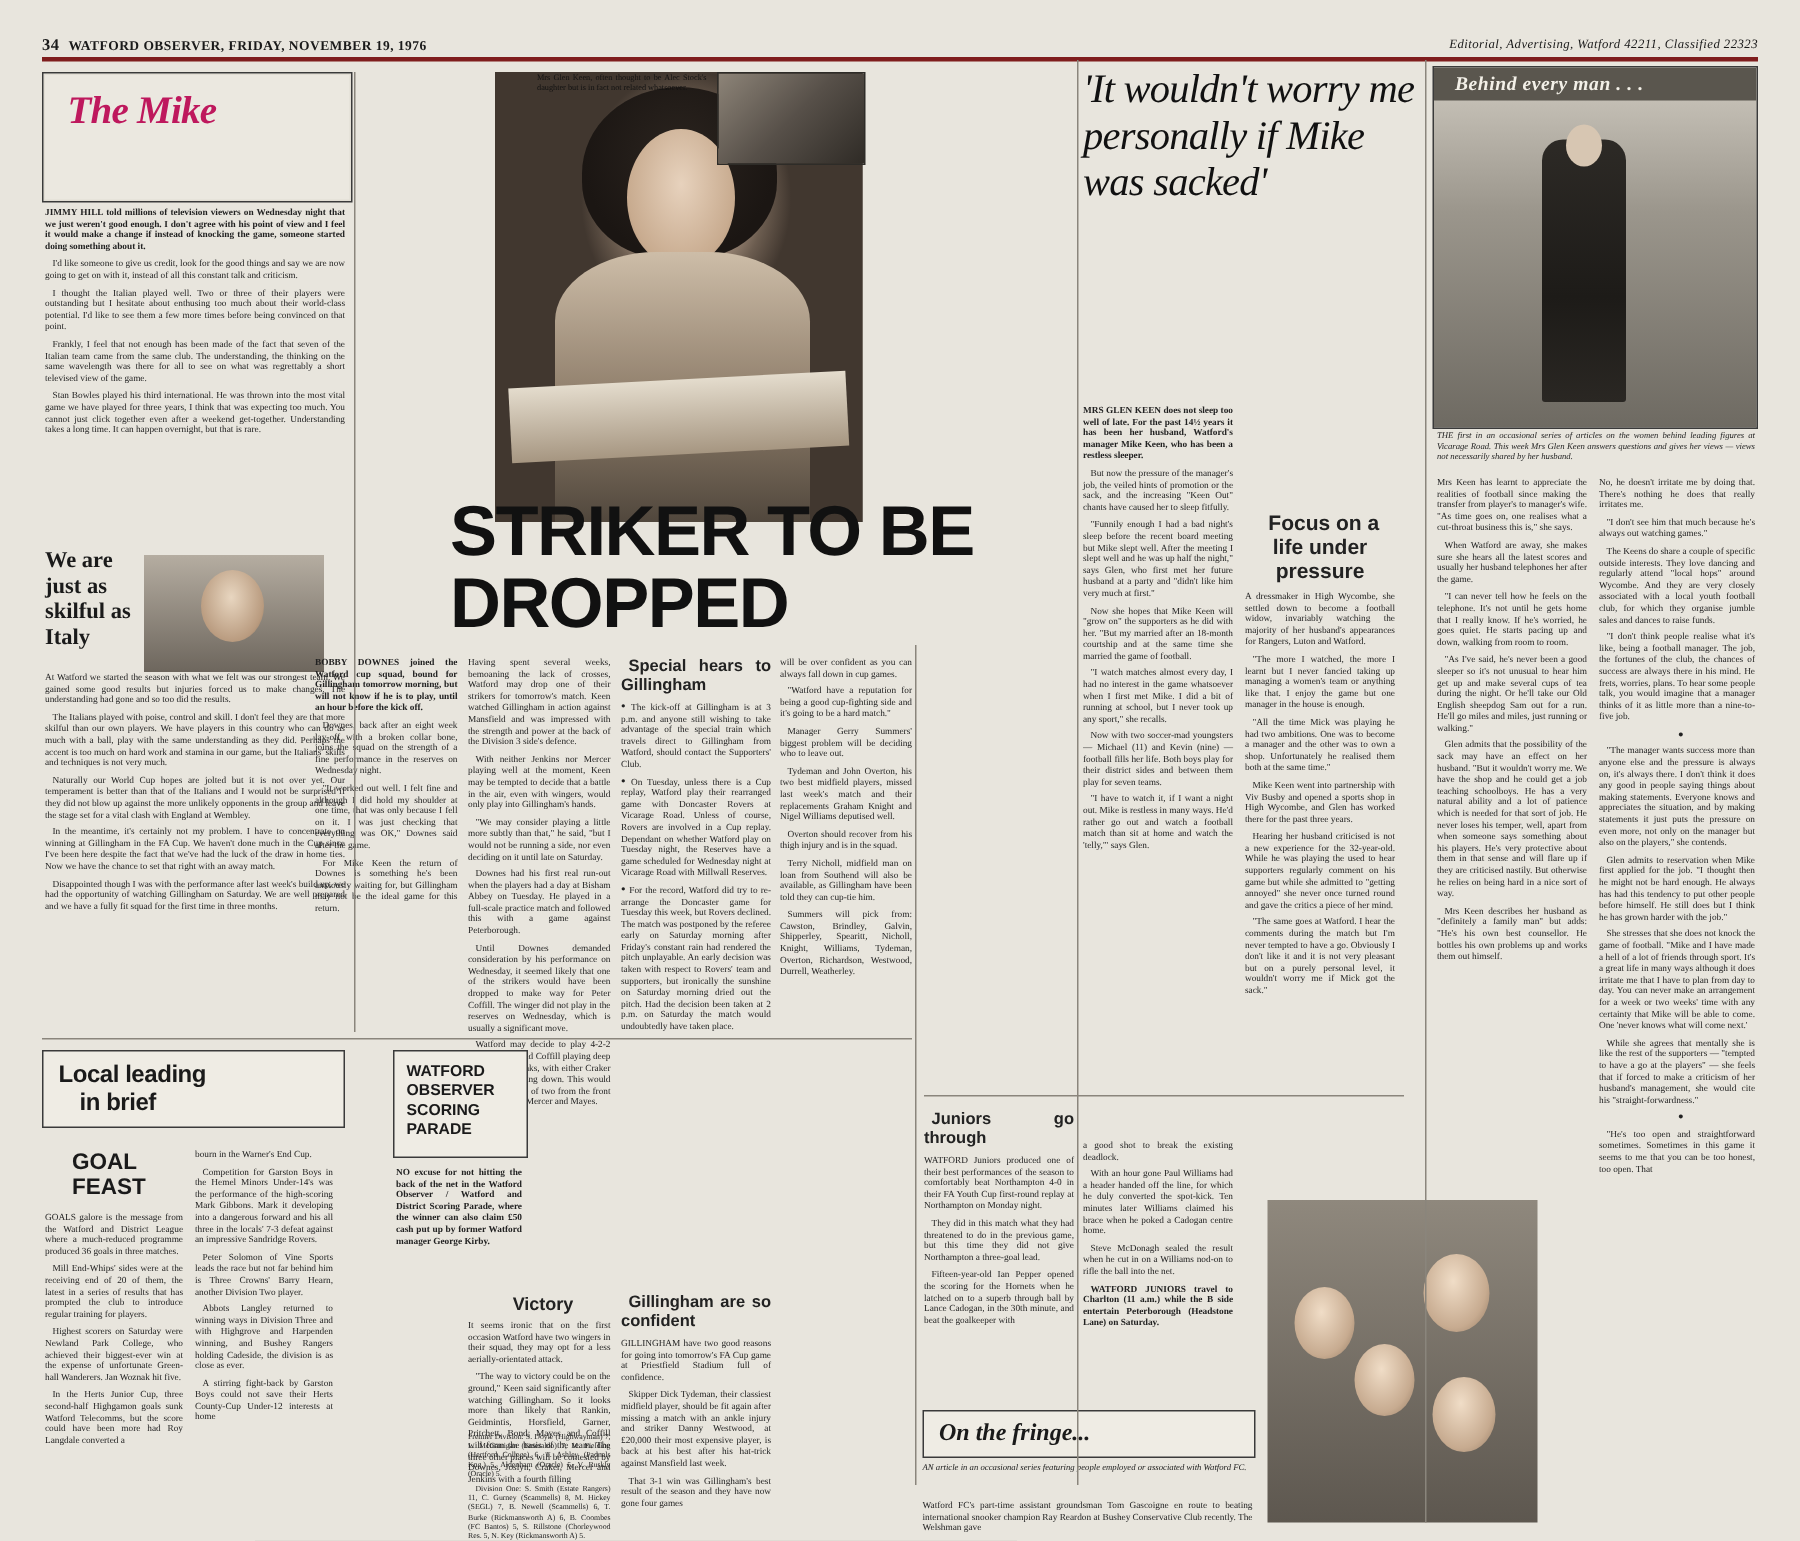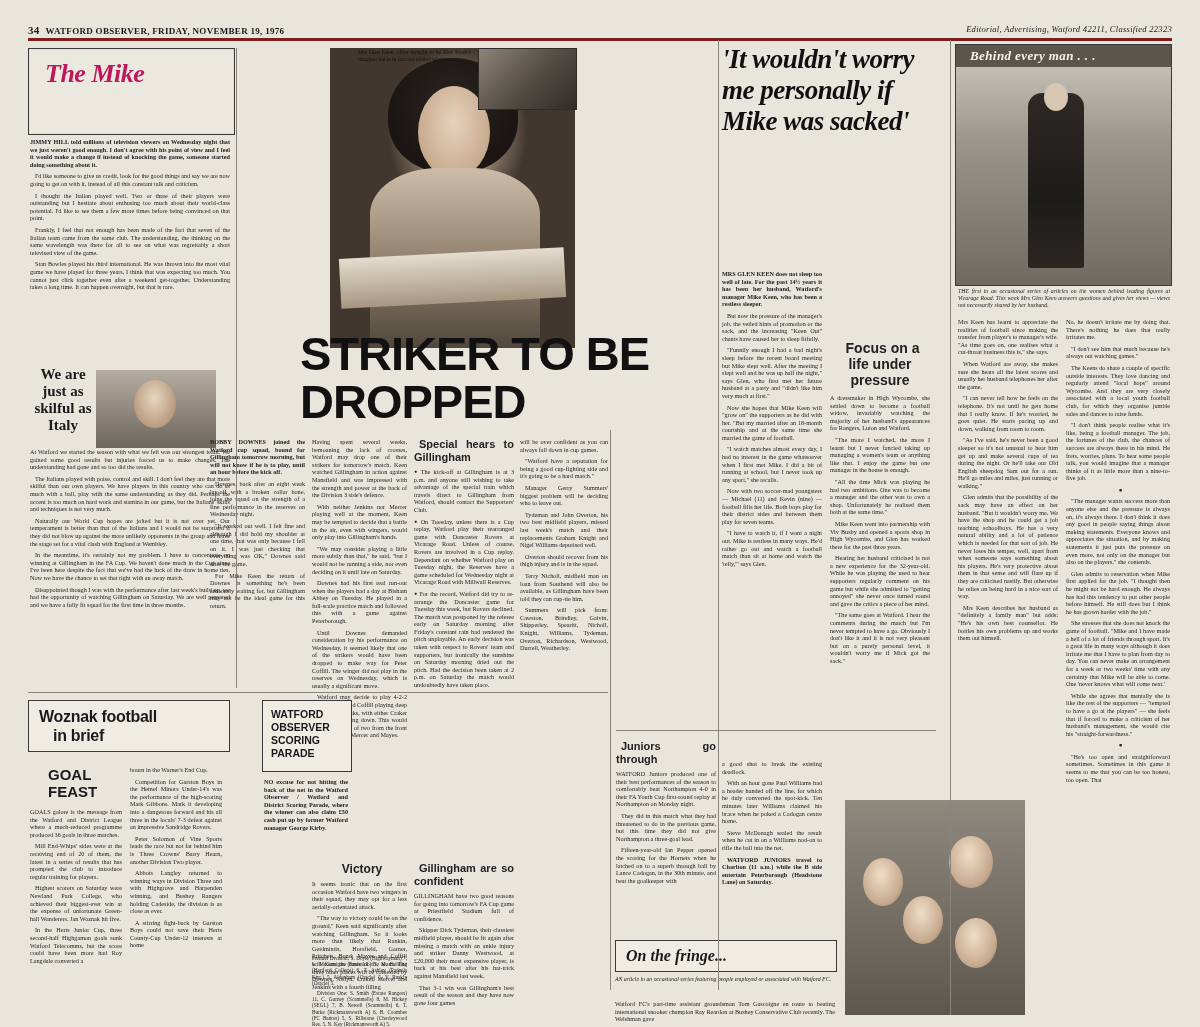--- a/index.html
+++ b/index.html
@@ -81,21 +81,21 @@
   }
   .keen-title .l2 { padding-left: 14px; display: block; }
 
   
   .big-italic {
     position: absolute;
     left: 722px; top: 44px;
     width: 225px;
     font-family: "Liberation Serif", serif;
     font-style: italic;
-    font-weight: bold;
+    font-weight: normal;
     font-size: 27px;
     line-height: 31px;
     letter-spacing: -0.5px;
     color: #111;
   }
 
   
   .striker {
     position: absolute;
     left: 300px; top: 330px;
@@ -213,21 +213,20 @@
 
   
   .skilful {
     position: absolute;
     left: 30px; top: 366px;
     width: 66px;
     font-family: "Liberation Serif", serif;
     font-weight: bold;
     font-size: 15px;
     line-height: 17px;
-    text-align: center;
   }
 
   
   .lfb-box {
     position: absolute;
     left: 28px; top: 700px;
     width: 200px; height: 50px;
     border: 1px solid #3a3a3a;
     background: #efece4;
   }
@@ -486,21 +485,21 @@
 
   <div class="photo photo-family">
     <div class="fam-head" style="left:18px; top:58px; width:40px; height:48px;"></div>
     <div class="fam-head" style="left:58px; top:96px; width:40px; height:48px;"></div>
     <div class="fam-head" style="left:104px; top:36px; width:44px; height:52px;"></div>
     <div class="fam-head" style="left:110px; top:118px; width:42px; height:50px;"></div>
   </div>
 
   <div class="lfb-box">
     <div class="lfb-title">
-      <span>Woznak football</span><br>
+      <span>Local leading</span><br>
       <span style="padding-left:14px; display:inline-block;">in brief</span>
     </div>
   </div>
 
   <div class="goal-feast">GOAL FEAST</div>
 
   <div class="col" style="left:30px; top:808px; width:92px;">
     <p class="first">GOALS galore is the message from the Watford and District League where a much-reduced programme produced 36 goals in three matches.</p>
     <p>Mill End-Whips' sides were at the receiving end of 20 of them, the latest in a series of results that has prompted the club to introduce regular training for players.</p>
     <p>Highest scorers on Saturday were Newland Park College, who achieved their biggest-ever win at the expense of unfortunate Green-hall Wanderers. Jan Woznak hit five.</p>

